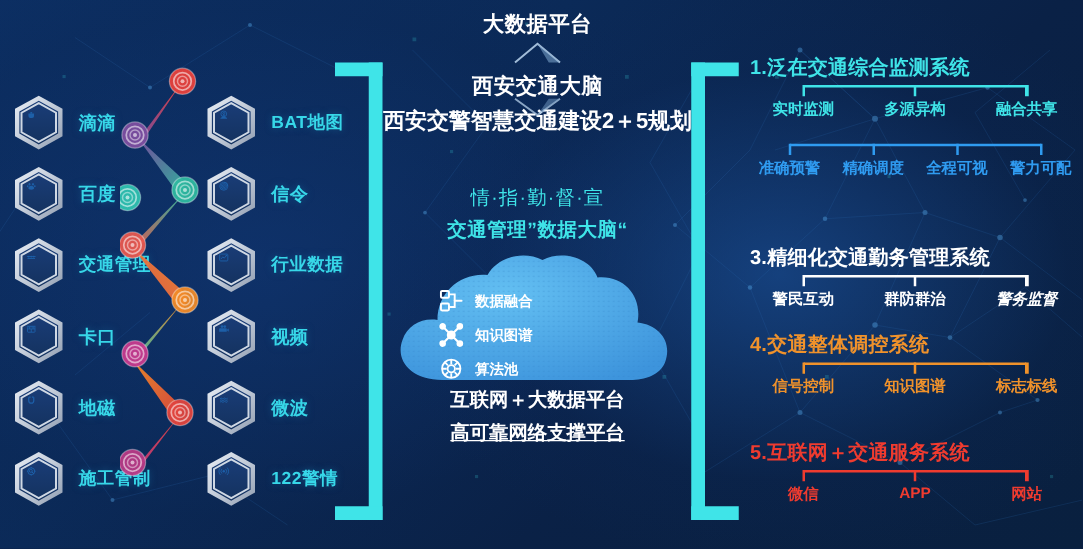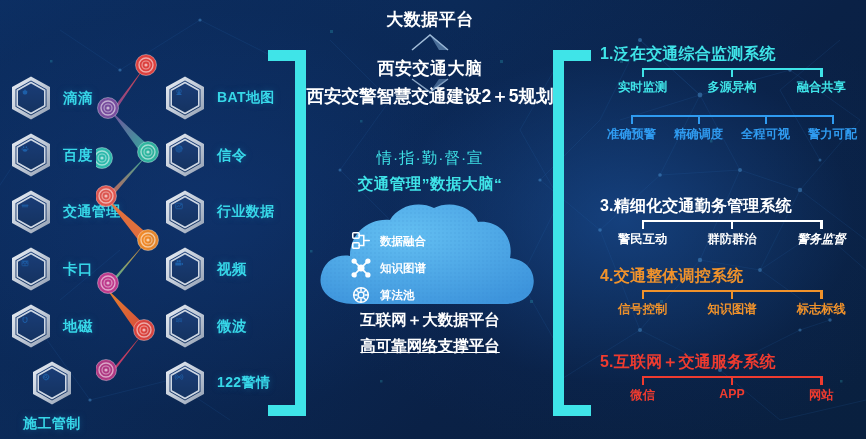--- a/index.html
+++ b/index.html
@@ -270,21 +270,21 @@
                 <path d="M8 7.5 v5.5a4 4 0 0 0 8 0V7.5"></path>
               </g>
               <g stroke="#1d5fa8" stroke-width="2">
                 <path d="M8 7.5 h3 M13 7.5 h3"></path>
               </g>
     </g>
   </svg>
         </span>
      <span class="src-label">地磁</span>
       </div>
-      <div class="src-item" style="left: 23px; top: 360px; flex-direction: column;">
+      <div class="src-item" style="left: 8px; top: 360px;">
         <span class="hexwrap">
           <svg viewBox="0 0 46 46">
     <defs>
       <linearGradient id="hxconstruction-icon" x1="0" y1="0" x2="1" y2="1">
         <stop offset="0" stop-color="#e9eef5"></stop>
                 <stop offset=".5" stop-color="#c3ccd9"></stop>
         <stop offset="1" stop-color="#8f9cb0"></stop>
       </linearGradient>
       <linearGradient id="hiconstruction-icon" x1="0" y1="0" x2="0" y2="1">
         <stop offset="0" stop-color="#1a3d78"></stop>

